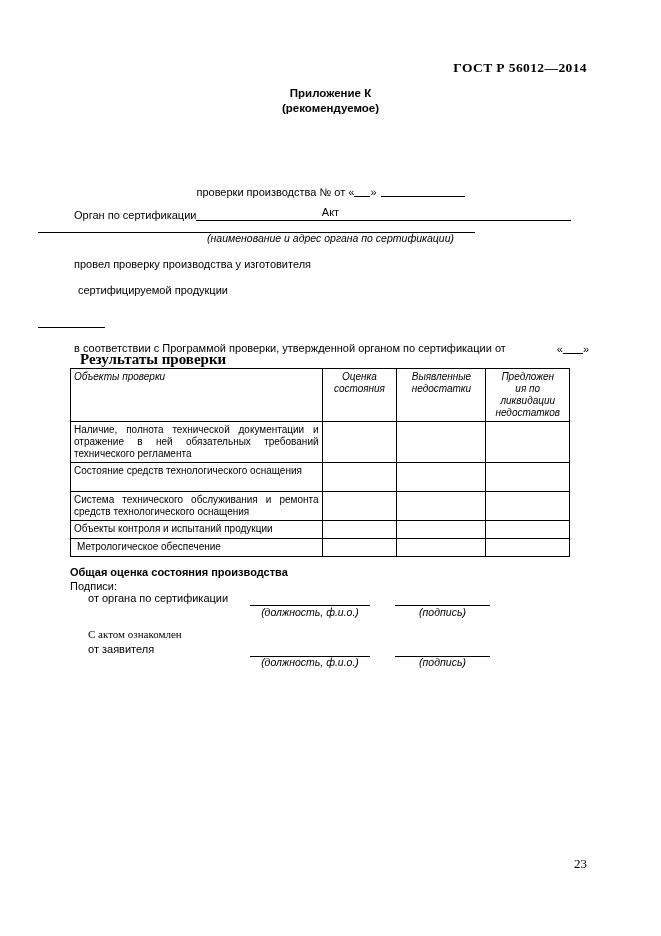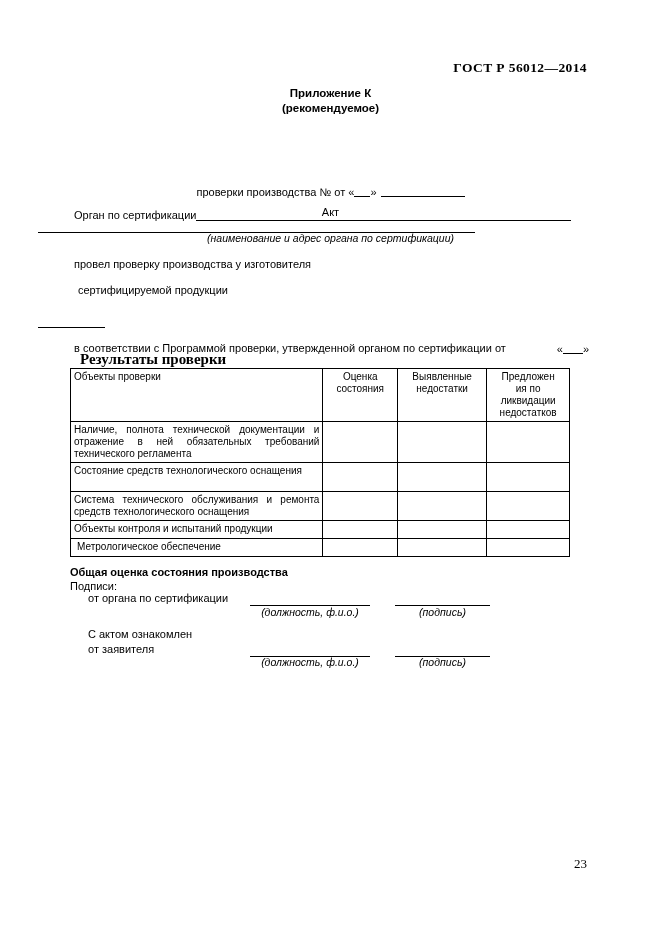--- a/index.html
+++ b/index.html
@@ -163,20 +163,21 @@
     border: 1px solid #000;
     vertical-align: top;
     padding: 2px 3px;
   }
   table.results thead th {
     text-align: center;
     font-weight: normal;
     vertical-align: top;
     height: 46px;
     line-height: 12px;
+    font-style: italic;
   }
   table.results thead th.c0 { text-align: left; }
   table.results tbody td.obj {
     text-align: justify;
     line-height: 12px;
   }
   table.results tbody td.blank { }
   .col0 { width: 265px; }
   .col1 { width: 70px; }
   .col2 { width: 85px; }
@@ -238,21 +239,21 @@
     top: 14px;
     width: 95px;
     text-align: center;
     font-style: italic;
     font-size: 10.5px;
   }
   .ack1 {
     position: absolute;
     top: 628px;
     left: 88px;
-    font-family: Liberation Sans, sans-serif;
+    font-family: Liberation Serif, serif;
     font-size: 11px;
   }
   .ack2 {
     position: absolute;
     top: 643px;
     left: 88px;
     font-family: "Liberation Sans", sans-serif;
     font-size: 11px;
   }
   .ack-line-a {

